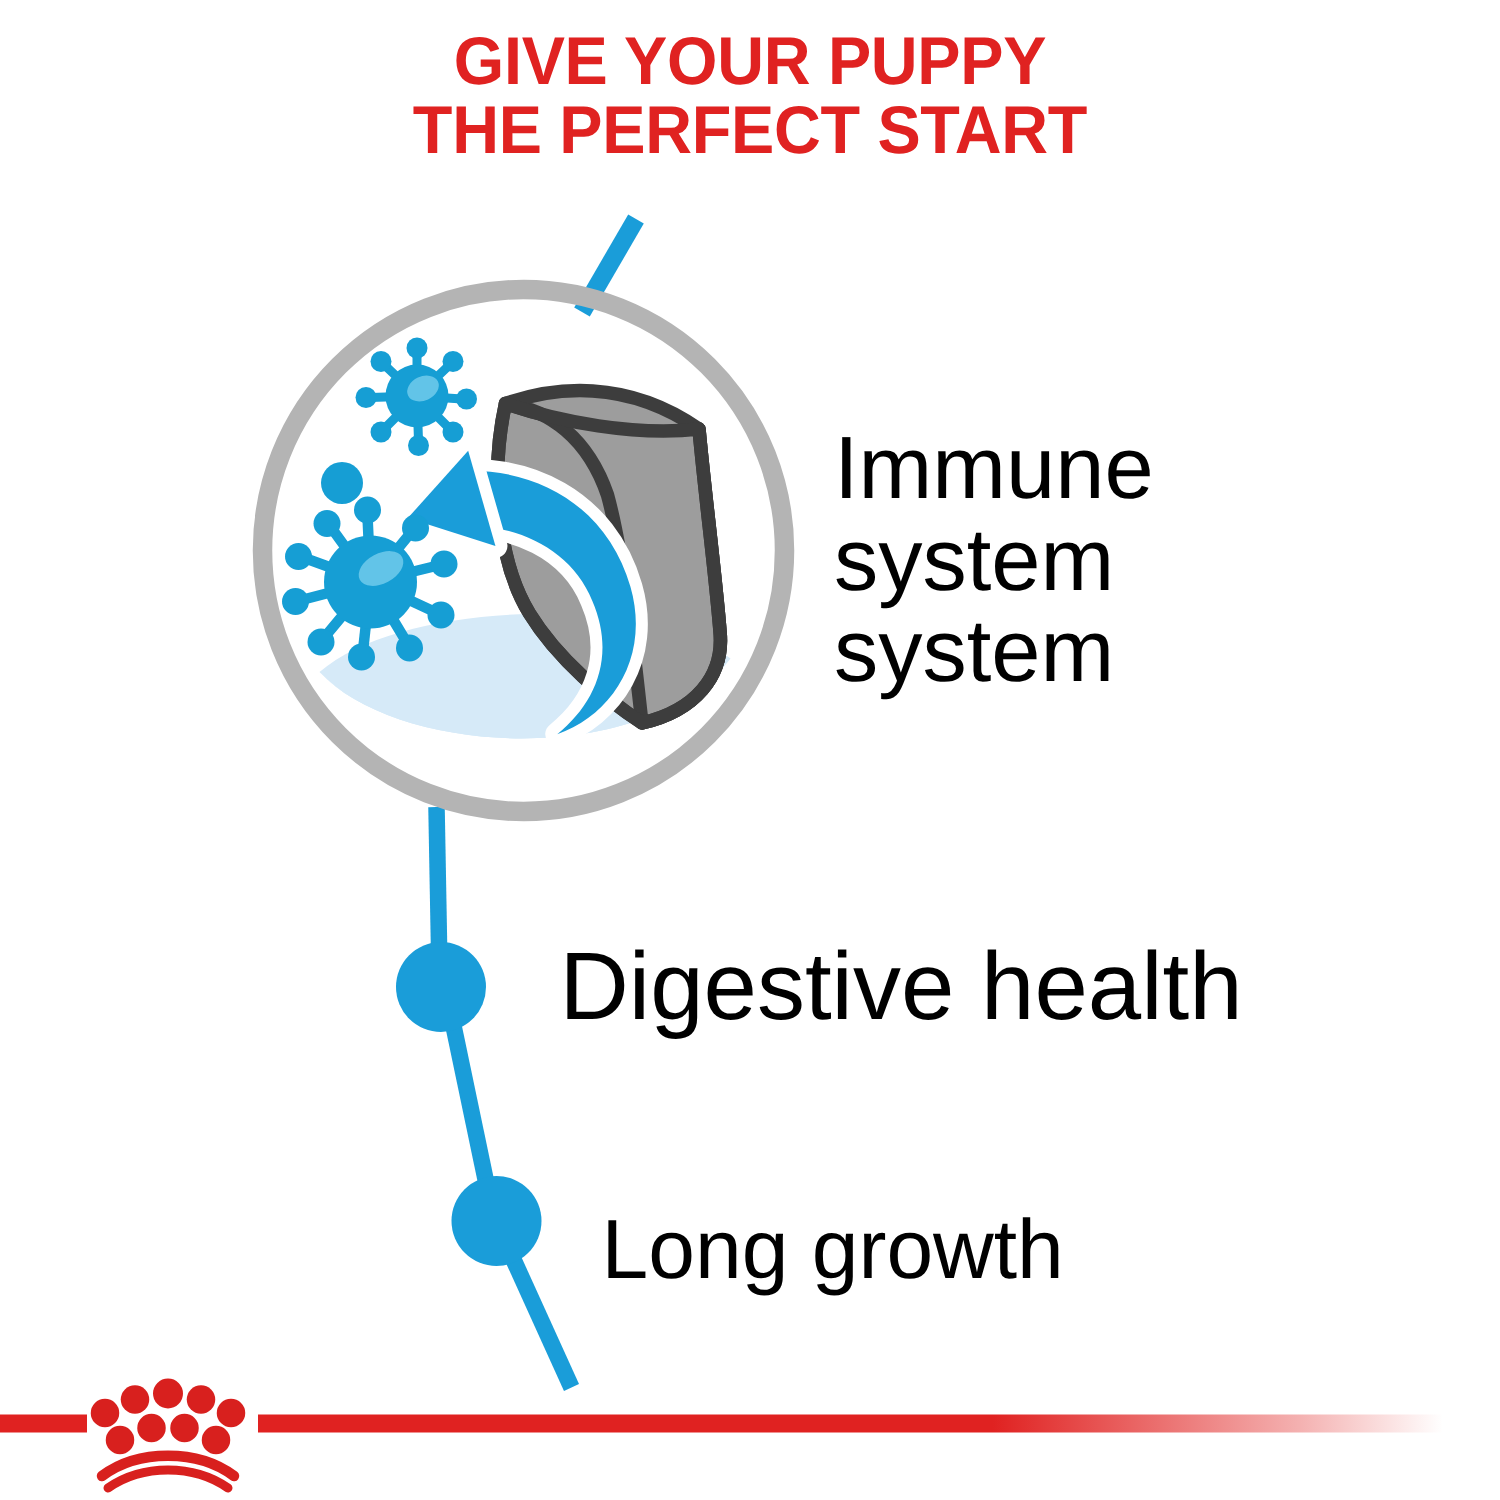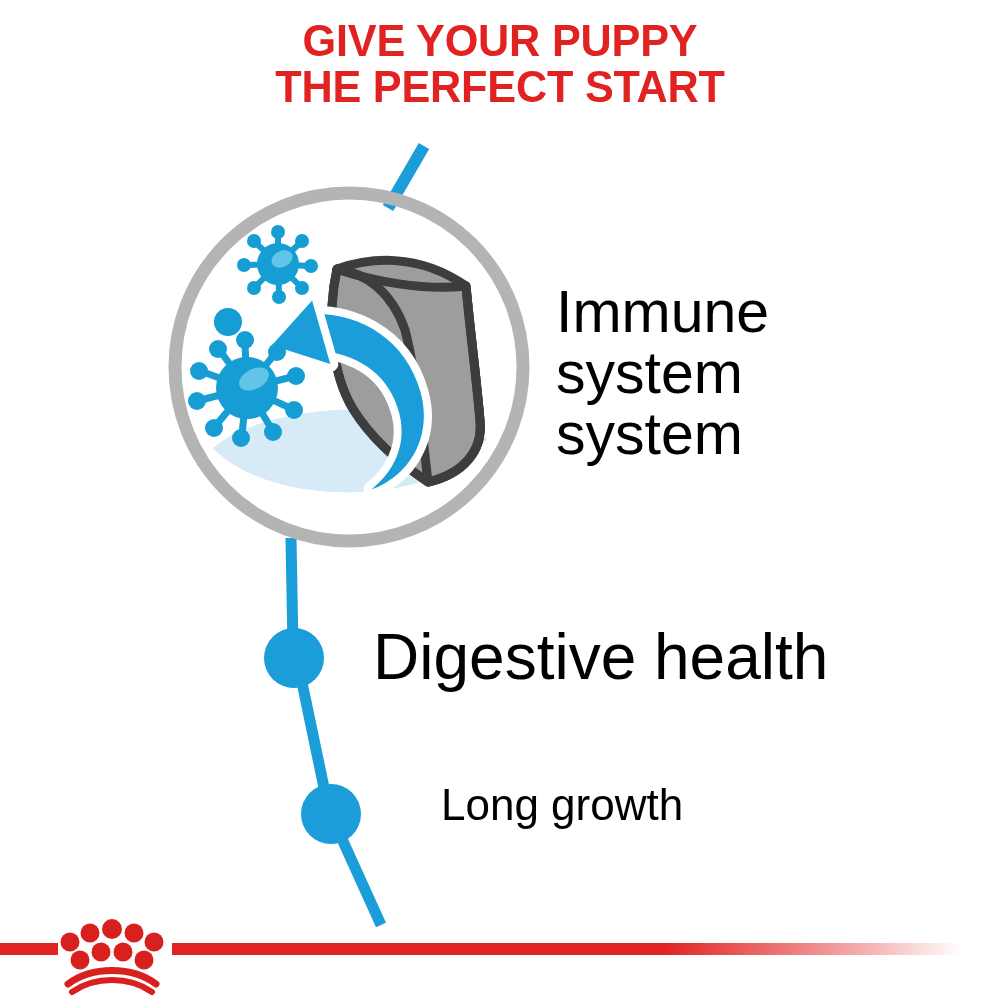--- a/index.html
+++ b/index.html
@@ -58,24 +58,23 @@
     font-size: 59px;
     line-height: 1.03;
   }
   #benefit-2 {
     left: 373px;
     top: 625px;
     font-size: 64px;
   }
   #benefit-3 {
     left: 401px;
-    top: 782px;
-    font-size: 44px;
+    top: 804px;
+    font-size: 56px;
     line-height: 1.04;
-    margin-left: 40px;
   }
 
   
   #art {
     position: absolute;
     left: 0;
     top: 0;
     width: 1000px;
     height: 1000px;
   }

